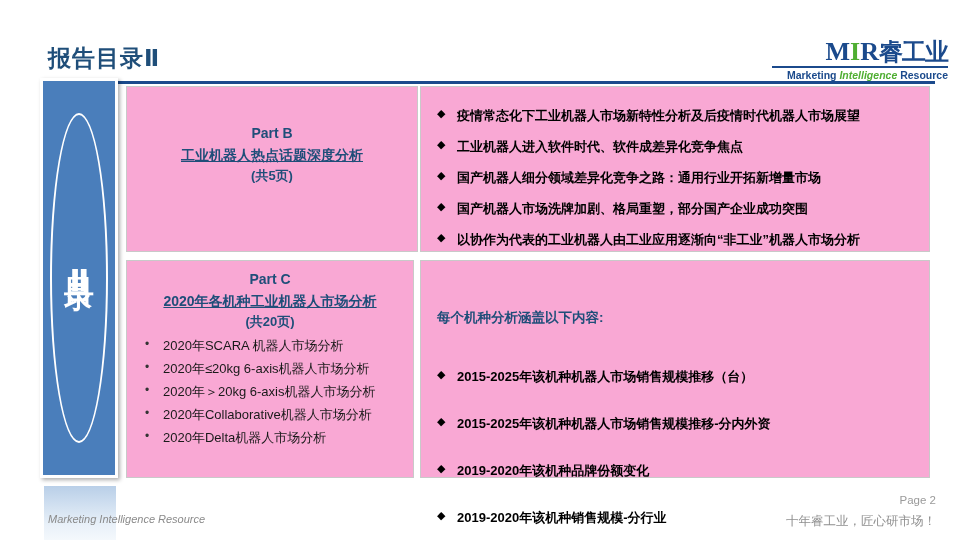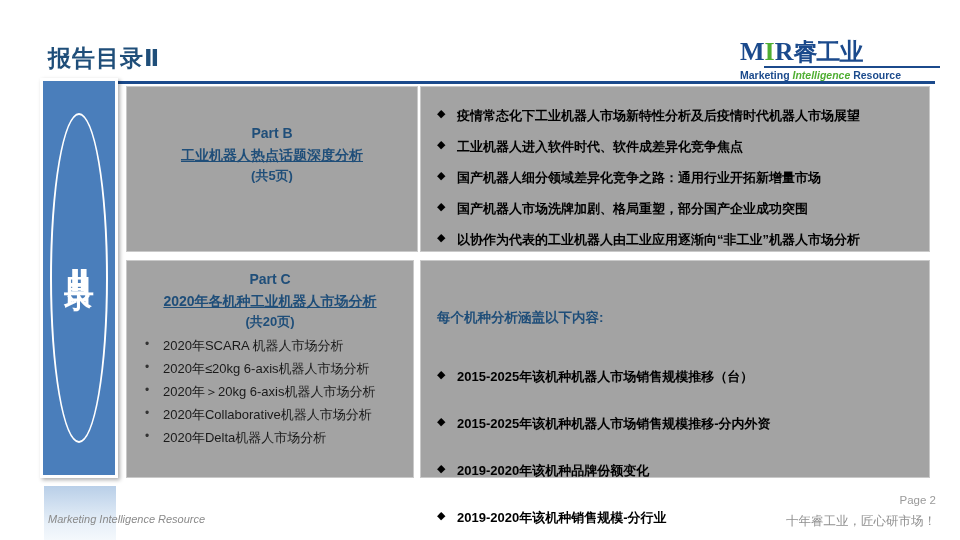--- a/index.html
+++ b/index.html
@@ -35,22 +35,23 @@
     left: 48px;
     top: 52px;
     width: 887px;
     height: 2.5px;
     background: #1b4a8c;
   }
 
   
   #logo-block {
     position: absolute;
-    right: 20px;
+    right: 12px;
     top: 9px;
+    text-align: right;
     width: 200px;
   }
   #logo-main {
     font-family: "Liberation Serif", "DejaVu Serif", serif;
     font-size: 26px;
     font-weight: bold;
     color: #1b4a8c;
     line-height: 1.05;
     letter-spacing: 0px;
     white-space: nowrap;
@@ -110,21 +111,21 @@
     font-weight: bold;
     color: #ffffff;
     letter-spacing: 5px;
     line-height: 1;
     white-space: nowrap;
   }
 
   
   .box {
     position: absolute;
-    background: #a3a3a3;
+    background: #f9a8d4;
     border: 1px solid #c9c9c9;
     box-sizing: border-box;
   }
   #box-partb   { left: 126px; top: 86px;  width: 292px; height: 166px; }
   #box-blist   { left: 420px; top: 86px;  width: 510px; height: 166px; }
   #box-partc   { left: 126px; top: 260px; width: 288px; height: 218px; }
   #box-clist   { left: 420px; top: 260px; width: 510px; height: 218px; }
 
   
   .part-head {

